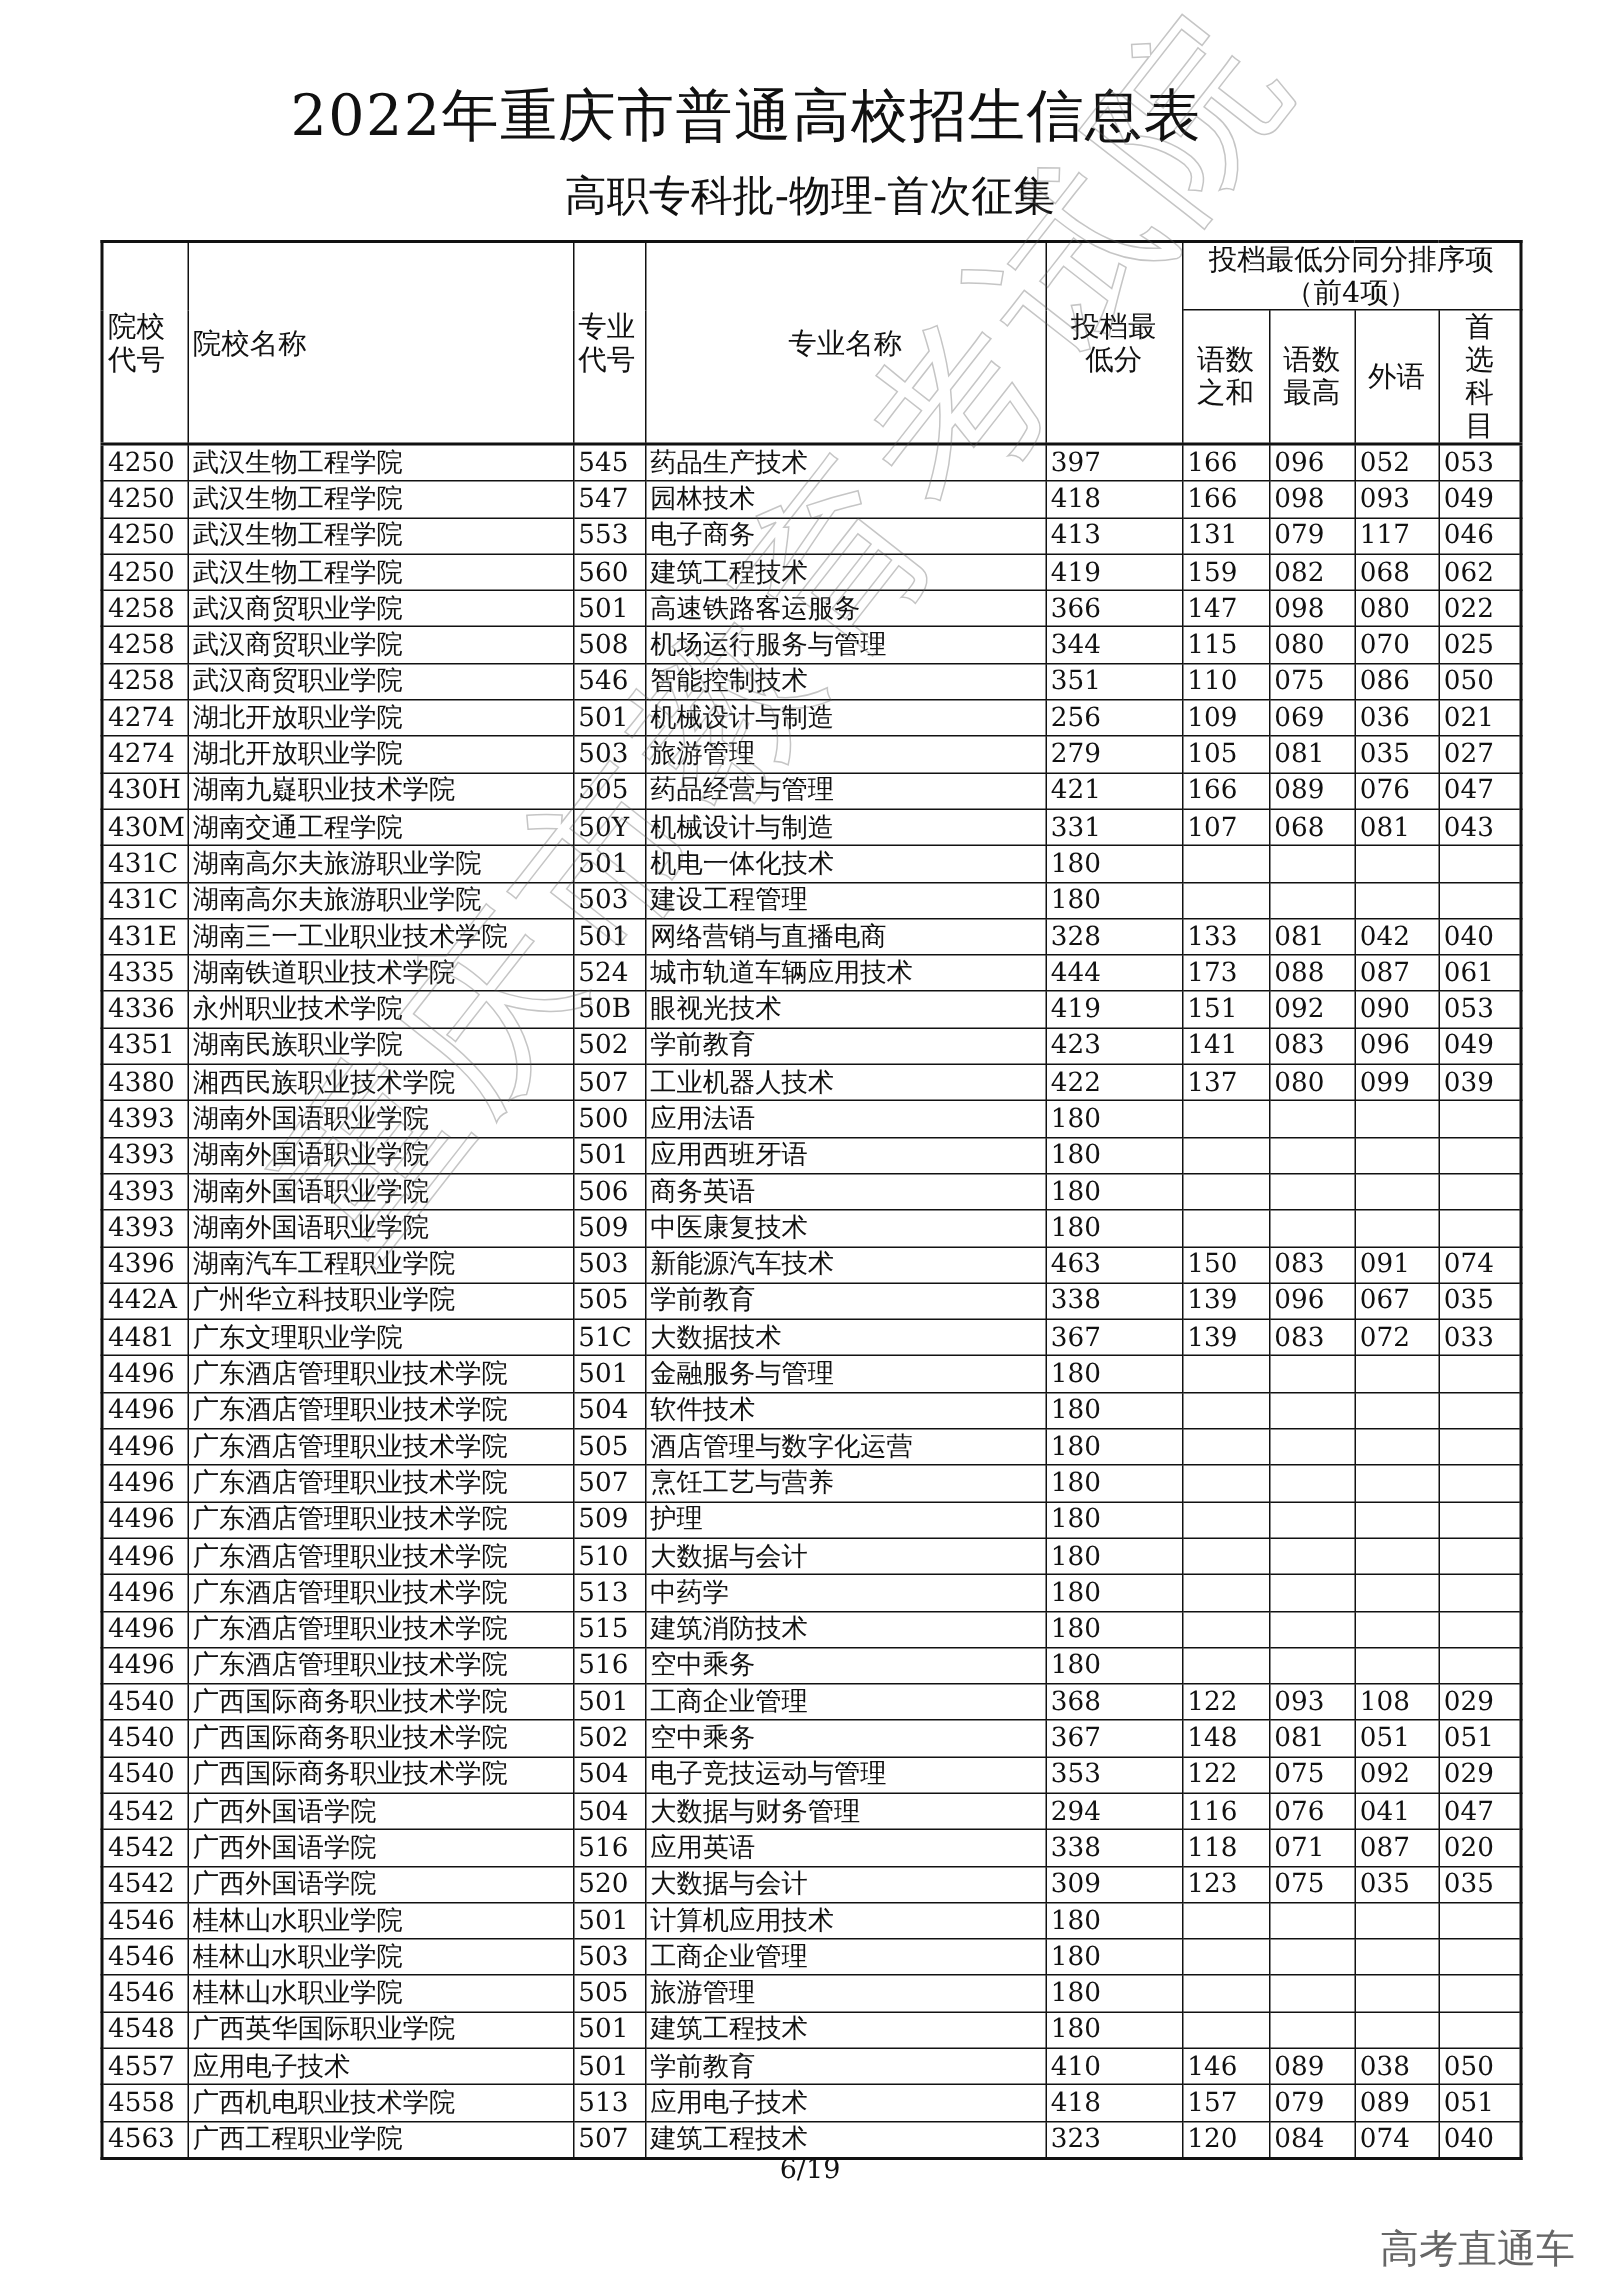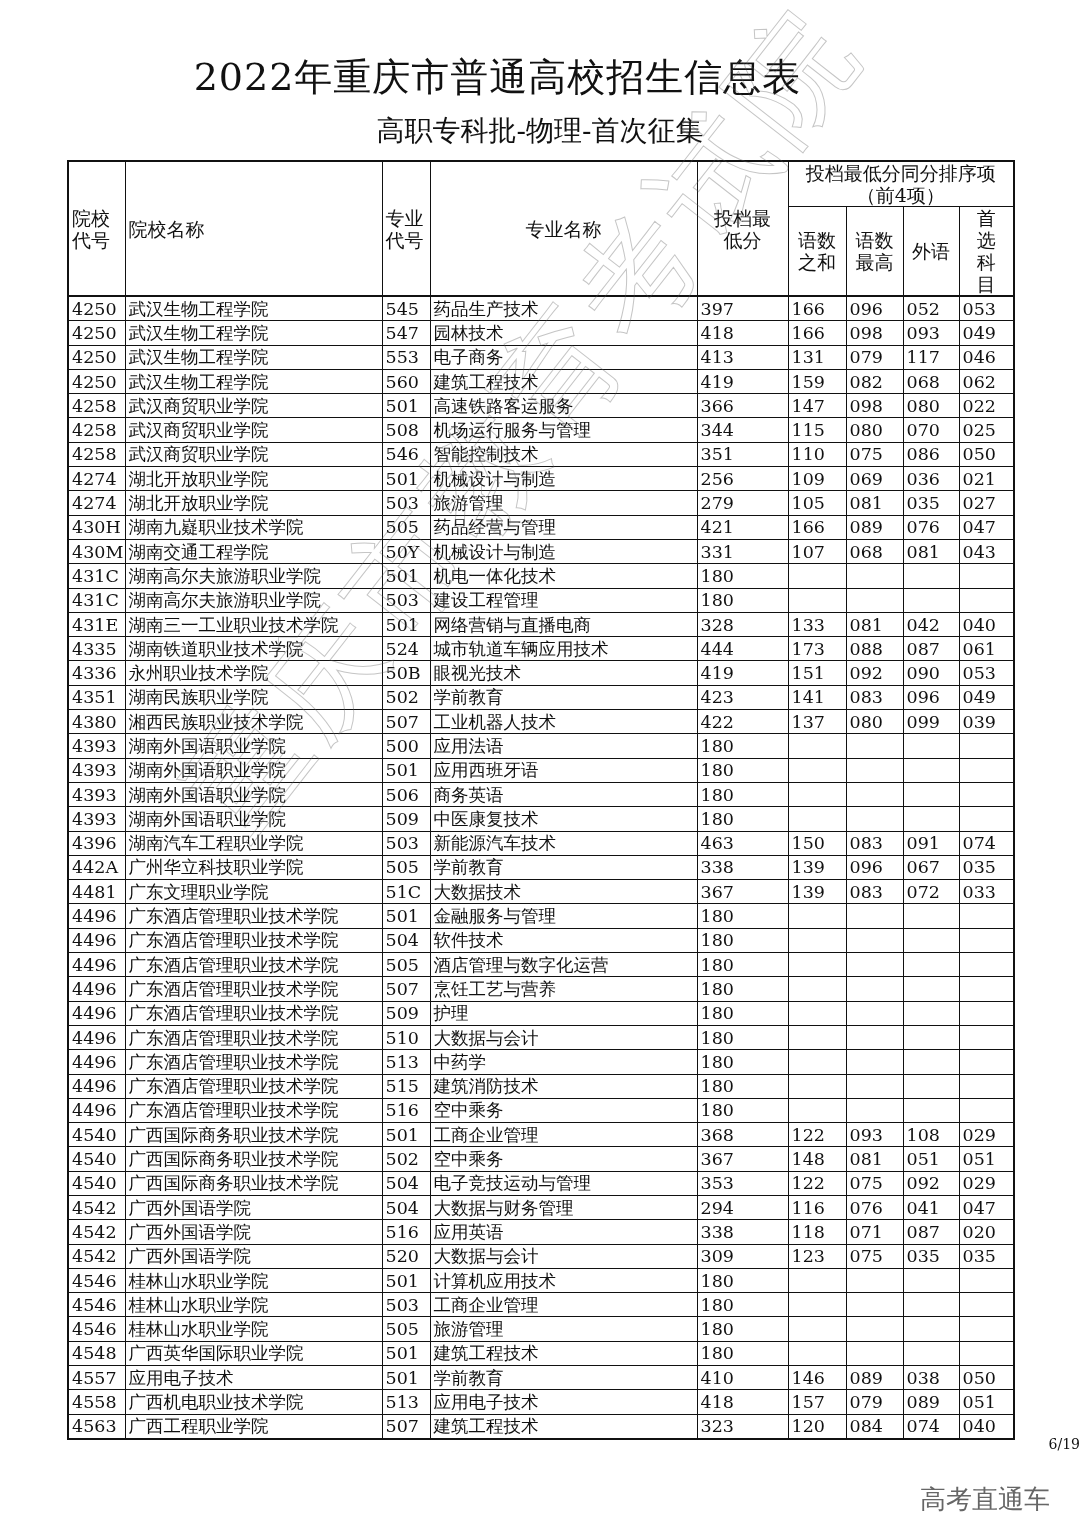--- a/index.html
+++ b/index.html
@@ -18,21 +18,21 @@
   table.grid thead th { font-size: 19px; line-height: 22px; }
   table.grid thead tr.h1 th { height: 44px; }
   table.grid thead tr.h2 th { height: 50px; }
   table.grid thead tr.h2 th, table.grid thead .center { text-align: center; padding: 0; }
   table.grid thead { border-bottom: 2.5px solid #111; }
   table.grid tbody td { height: 23.3px; }
   .watermark { position: absolute; left: 150px; top: 770px; transform: rotate(-52deg);
                transform-origin: left top; font-size: 118px; color: rgba(120,120,120,0.28);
                font-family: "DejaVu Sans", sans-serif; letter-spacing: 8px; white-space: nowrap;
                pointer-events: none; -webkit-text-stroke: 1px rgba(90,90,90,0.35); color: transparent; }
-  .page-num { position: absolute; top: 1436px; left: 0; width: 1080px; text-align: right; font-size: 14px; }
+  .page-num { position: absolute; top: 1436px; left: 0; width: 1080px; text-align: center; font-size: 18px; }
   .brand { position: absolute; top: 1482px; right: 30px; font-size: 26px; color: #666;
            font-family: "DejaVu Sans", sans-serif; }
 </style>
 </head>
 <body>
 
 <div class="title">2022年重庆市普通高校招生信息表</div>
 <div class="subtitle">高职专科批-物理-首次征集</div>
 
 <table class="grid">

